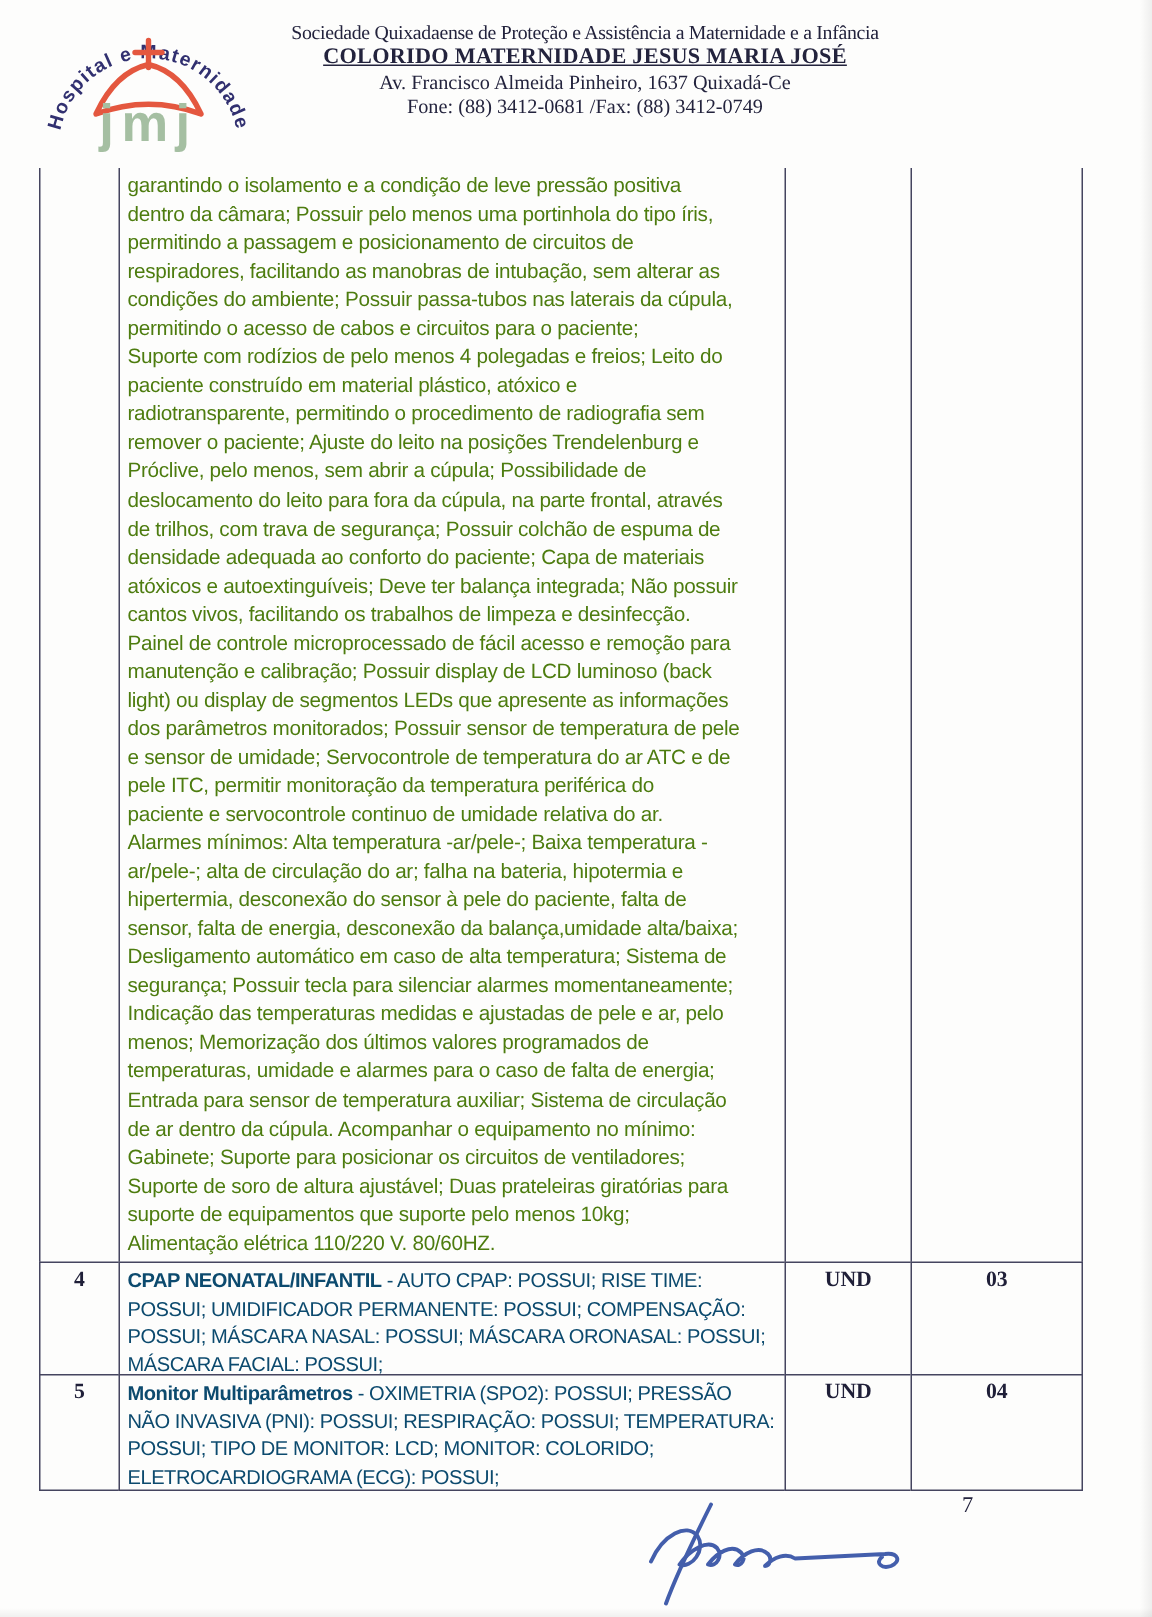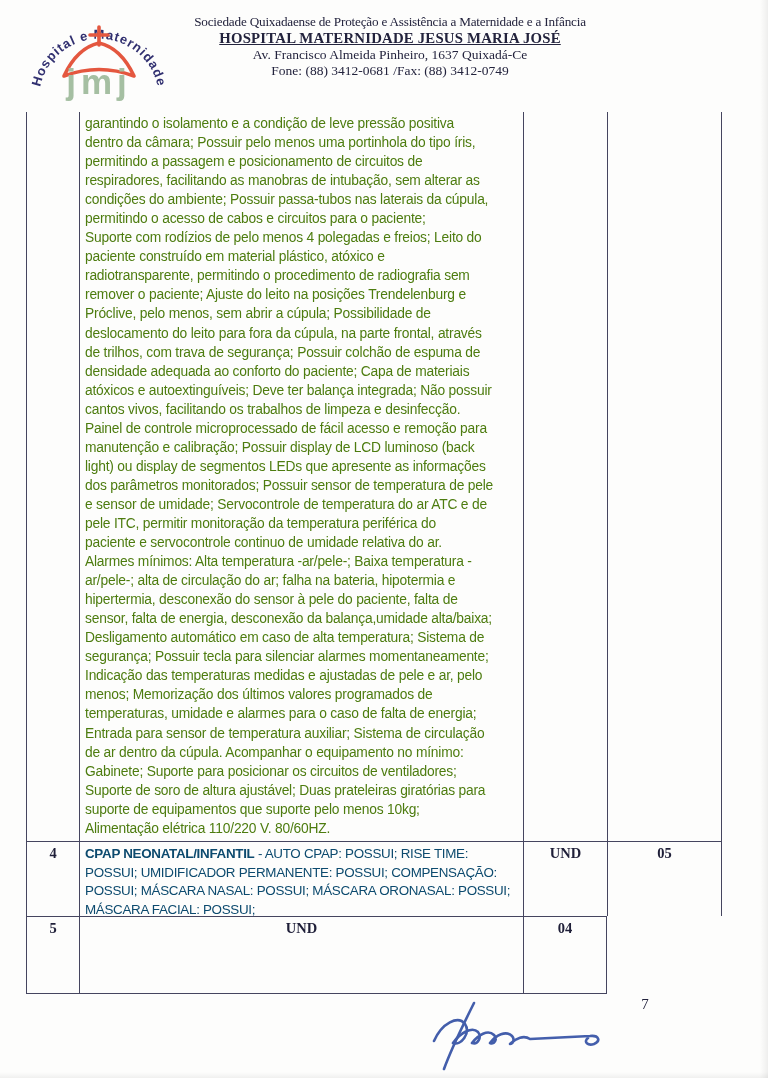--- a/index.html
+++ b/index.html
@@ -71,21 +71,21 @@
     <g stroke="#e4573f" stroke-width="3.6" fill="none" stroke-linejoin="round" stroke-linecap="round">
       <path d="M40 74 Q53 46 75 41 Q97 46 110 74 Q75 61 40 74 Z"></path>
       <path d="M75 25 L75 43"></path>
       <path d="M66 33 L84 33"></path>
     </g>
     <text x="75" y="92" text-anchor="middle" font-family="Liberation Sans, sans-serif" font-size="35" font-weight="bold" fill="#a5bfa2" letter-spacing="5">jmj</text>
   </svg>
 
   <div class="letterhead-text">
     <div class="lt-org">Sociedade Quixadaense de Proteção e Assistência a Maternidade e a Infância</div>
-    <div class="lt-name">HOSPITAL MATERNIDADE JESUS MARIA JOSÉ</div>
+    <div class="lt-name">COLORIDO MATERNIDADE JESUS MARIA JOSÉ</div>
     <div class="lt-addr">Av. Francisco Almeida Pinheiro, 1637 Quixadá-Ce</div>
     <div class="lt-phone">Fone: (88) 3412-0681 /Fax: (88) 3412-0749</div>
   </div>
 
   <div class="items-table">
 
     <div class="cell num-cell"></div>
     <div class="cell desc-cont">garantindo o isolamento e a condição de leve pressão positiva
 dentro da câmara; Possuir pelo menos uma portinhola do tipo íris,
 permitindo a passagem e posicionamento de circuitos de
@@ -125,23 +125,26 @@
 suporte de equipamentos que suporte pelo menos 10kg;
 Alimentação elétrica 110/220 V. 80/60HZ.</div>
     <div class="cell unit-cell"></div>
     <div class="cell qty-cell last"></div>
 
     <div class="cell row2 num-cell">4</div>
     <div class="cell row2 desc-item">
       <span class="bold">CPAP NEONATAL/INFANTIL</span><span> - AUTO CPAP: POSSUI; RISE TIME: POSSUI; UMIDIFICADOR PERMANENTE: POSSUI; COMPENSAÇÃO: POSSUI; MÁSCARA NASAL: POSSUI; MÁSCARA ORONASAL: POSSUI; MÁSCARA FACIAL: POSSUI;</span>
     </div>
     <div class="cell row2 unit-cell">UND</div>
-    <div class="cell row2 qty-cell last">05</div>
+    <div class="cell row2 qty-cell last">03</div>
 
     <div class="cell row3 num-cell">5</div>
+    <div class="cell row3 desc-item">
+      <span class="bold">Monitor Multiparâmetros</span><span> - OXIMETRIA (SPO2): POSSUI; PRESSÃO NÃO INVASIVA (PNI): POSSUI; RESPIRAÇÃO: POSSUI; TEMPERATURA: POSSUI; TIPO DE MONITOR: LCD; MONITOR: COLORIDO; ELETROCARDIOGRAMA (ECG): POSSUI;</span>
+    </div>
     <div class="cell row3 unit-cell">UND</div>
     <div class="cell row3 qty-cell last">04</div>
   </div>
 
   <svg class="signature" width="205" height="82" viewBox="0 0 205 82">
     <g fill="none" stroke="#3451a5" stroke-width="2.6" stroke-linecap="round" stroke-linejoin="round" opacity="0.92">
       <path d="M54 10 C44 30 32 54 24 76"></path>
       <path d="M14 48 C22 30 38 22 45 31 C51 40 41 53 33 50
                C40 40 52 33 58 39 C62 44 58 52 52 50
                C58 42 68 36 74 42 C78 46 74 52 70 50

